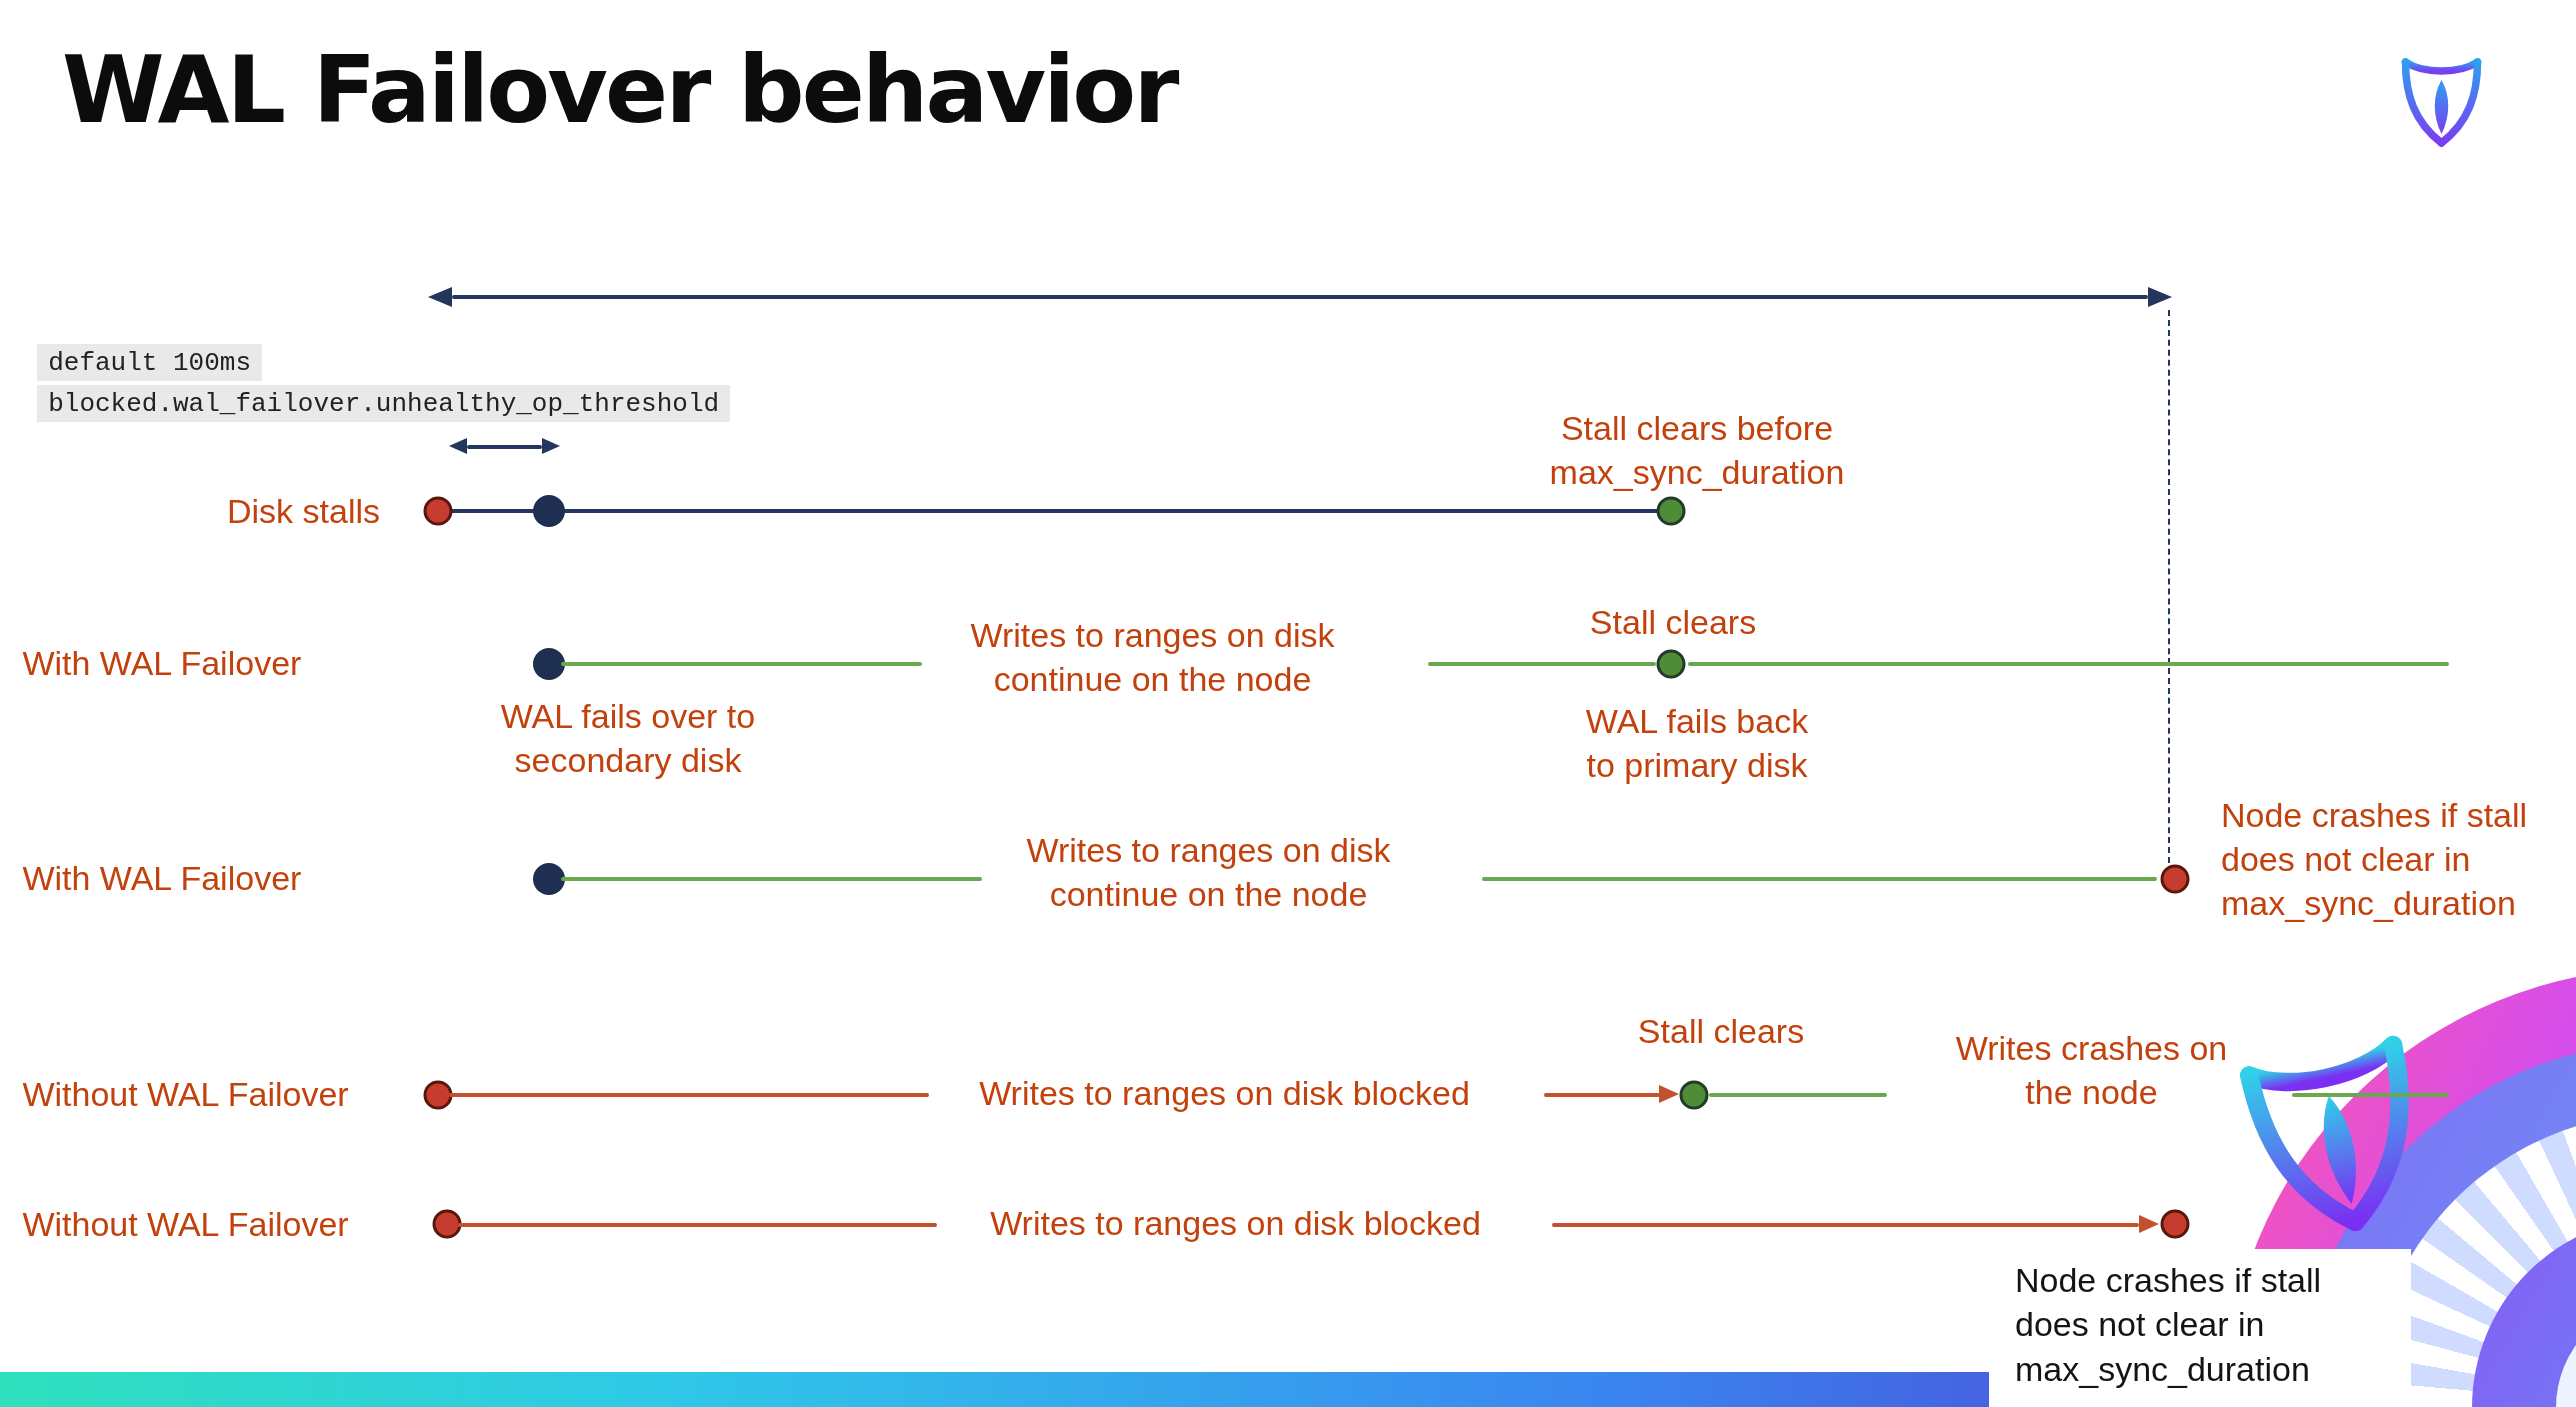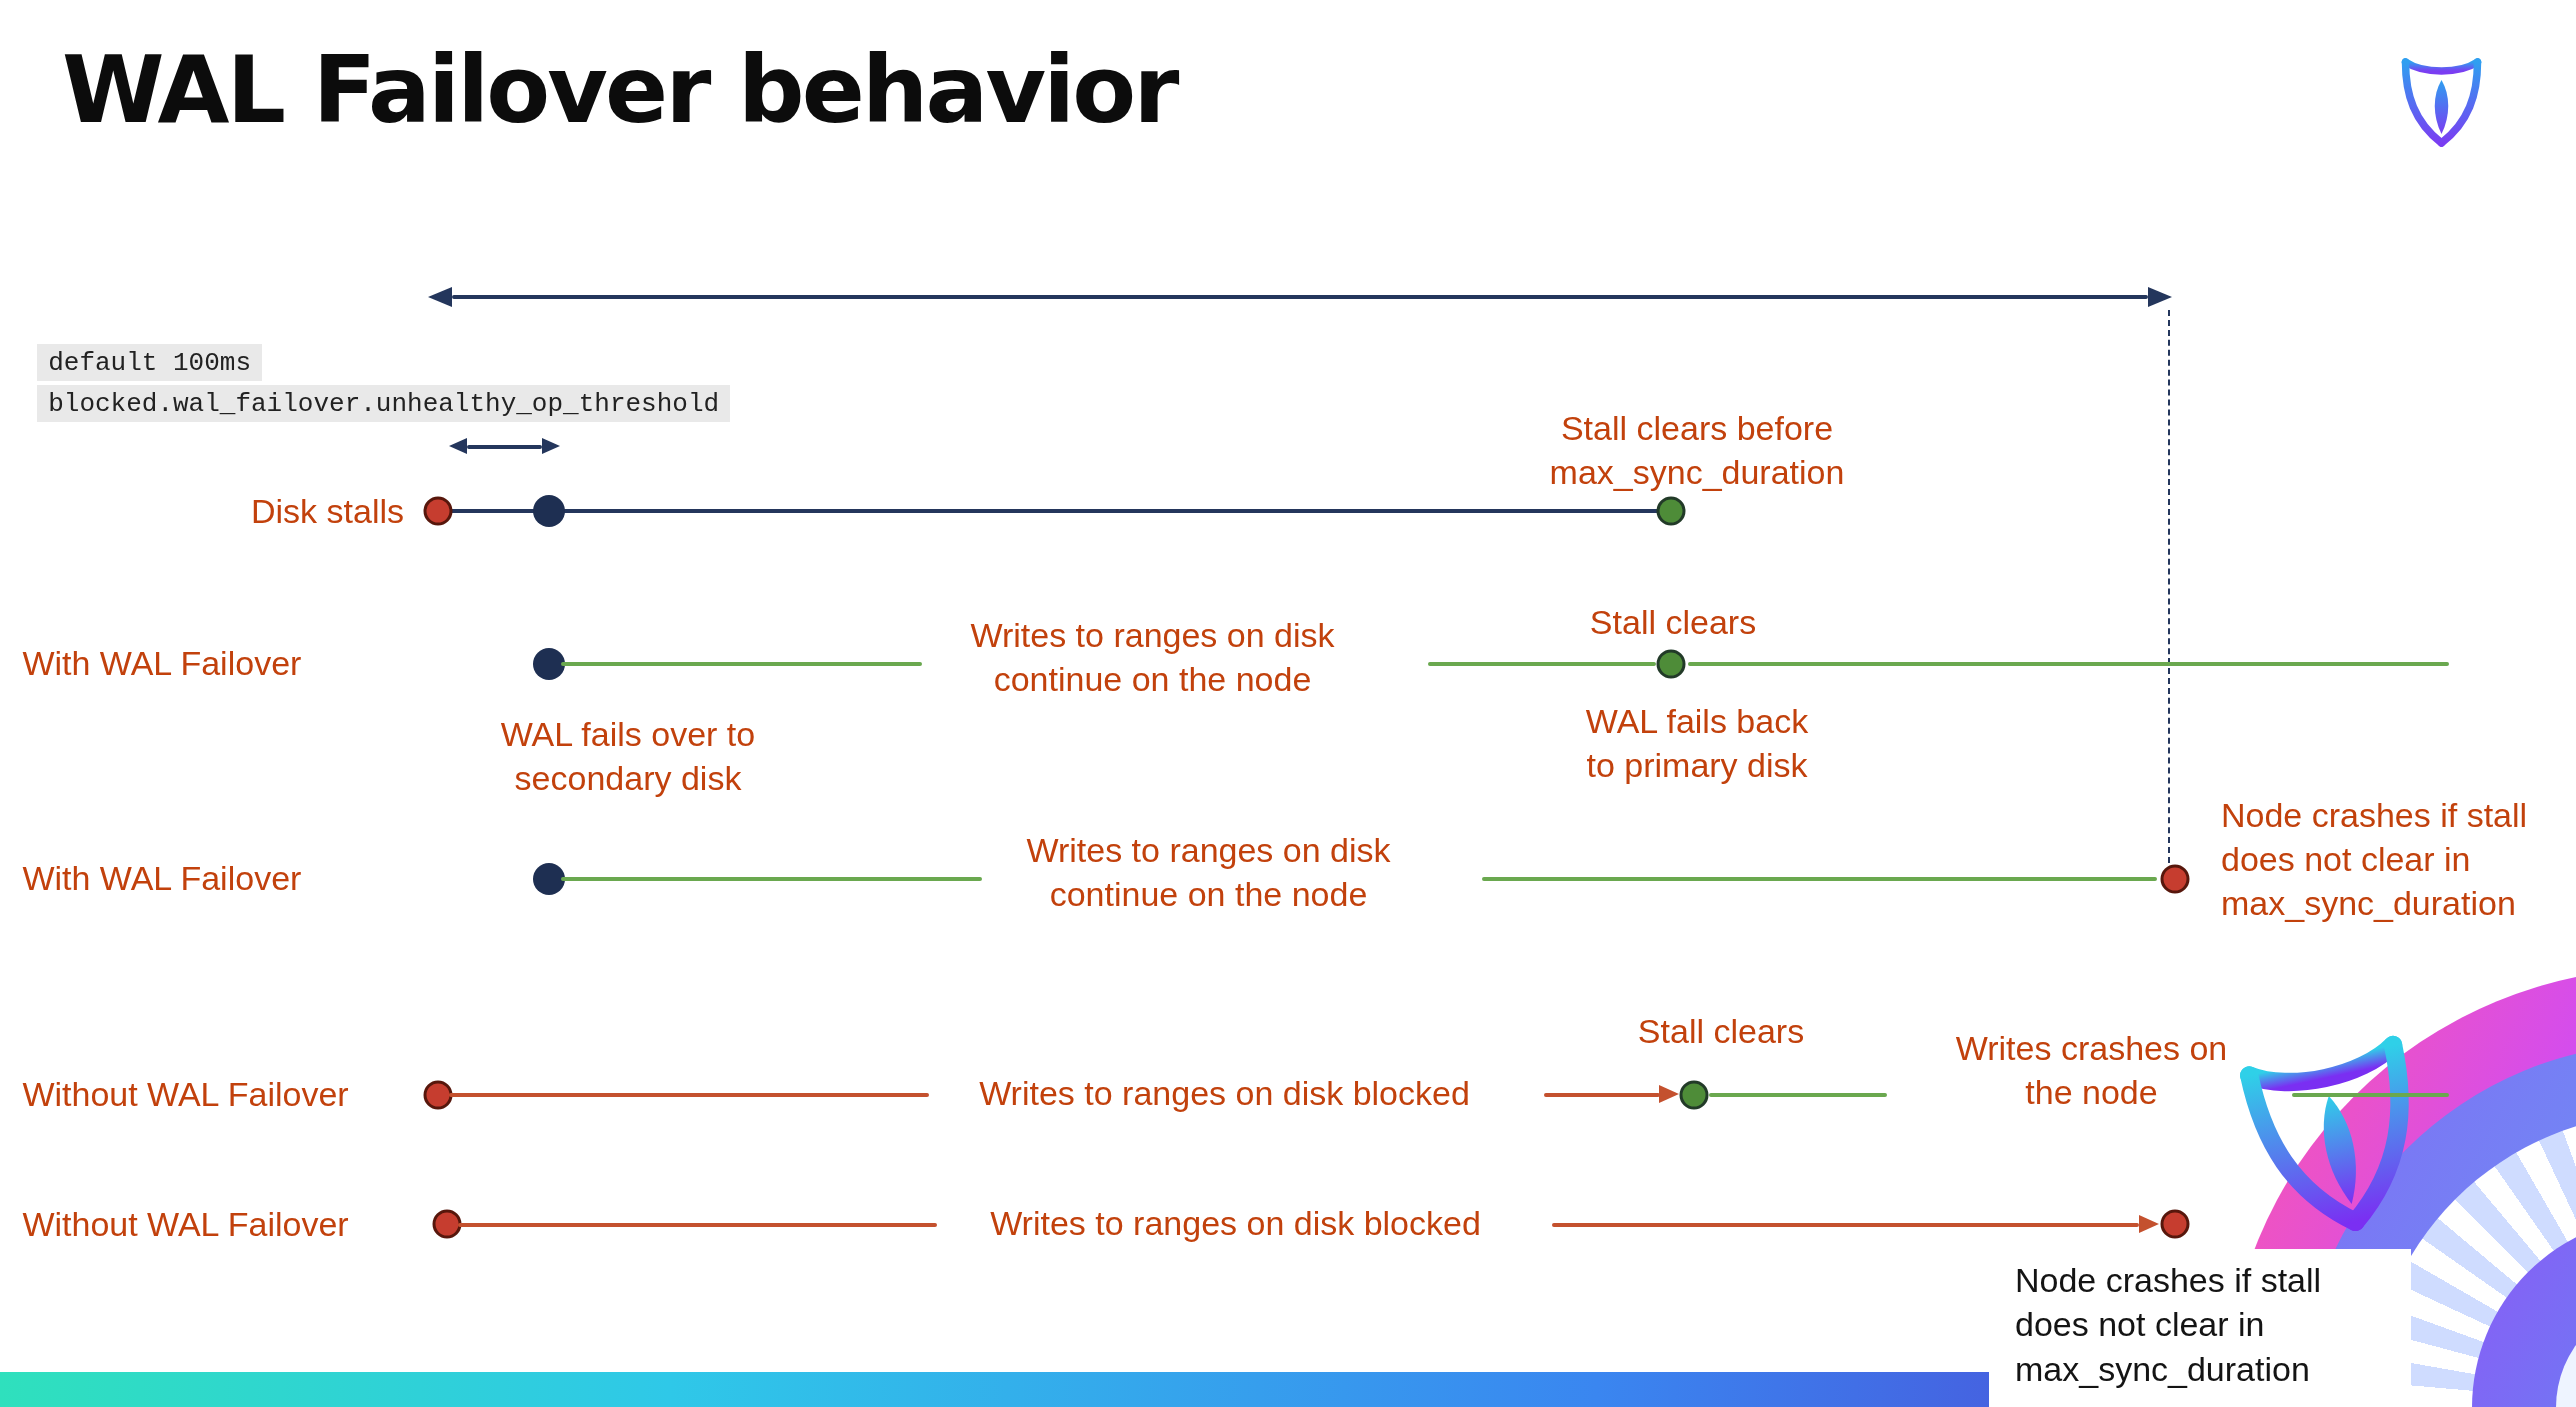--- a/index.html
+++ b/index.html
@@ -105,38 +105,38 @@
     <div class="mono-group" style="left:37px;top:344px;">
       <div class="mono-line">default 100ms</div>
       <div class="mono-line">blocked.wal_failover.unhealthy_op_threshold</div>
     </div>
     <div class="hline navy-bg" style="left:467px;top:445px;width:75px;"></div>
     <div class="ah ah-left-sm" style="left:449px;top:438px;"></div>
     <div class="ah ah-right-sm" style="left:542px;top:438px;"></div>
 
     <div class="vdash" style="left:2168px;top:310px;height:553px;"></div>
 
-    <div class="txt right" style="left:180px;top:489px;width:224px;">Disk stalls</div>
+    <div class="txt right" style="left:156px;top:489px;width:224px;">Disk stalls</div>
     <div class="hline navy-bg" style="left:438px;top:509px;width:1230px;"></div>
     <div class="dot dot-red" style="left:438px;top:511px;"></div>
     <div class="dot dot-navy" style="left:549px;top:511px;"></div>
     <div class="dot dot-green" style="left:1671px;top:511px;"></div>
     <div class="txt center" style="left:1496px;top:406px;width:402px;">Stall clears before
 max_sync_duration</div>
 
     <div class="txt" style="left:22.4px;top:641px;">With WAL Failover</div>
     <div class="dot dot-navy" style="left:549px;top:664px;"></div>
     <div class="hline green-bg" style="left:561px;top:662px;width:361px;"></div>
     <div class="txt center" style="left:944px;top:613px;width:417px;">Writes to ranges on disk
 continue on the node</div>
     <div class="hline green-bg" style="left:1428px;top:662px;width:228px;"></div>
     <div class="dot dot-green" style="left:1671px;top:664px;"></div>
     <div class="txt center" style="left:1533px;top:600px;width:280px;">Stall clears</div>
     <div class="hline green-bg" style="left:1688px;top:662px;width:761px;"></div>
-    <div class="txt center" style="left:441px;top:712px;width:374px;">WAL fails over to
+    <div class="txt center" style="left:441px;top:694px;width:374px;">WAL fails over to
 secondary disk</div>
     <div class="txt center" style="left:1510px;top:699px;width:374px;">WAL fails  back
 to primary disk</div>
 
     <div class="txt" style="left:22.4px;top:856px;">With WAL Failover</div>
     <div class="dot dot-navy" style="left:549px;top:879px;"></div>
     <div class="hline green-bg" style="left:561px;top:877px;width:421px;"></div>
     <div class="txt center" style="left:1000px;top:828px;width:417px;">Writes to ranges on disk
 continue on the node</div>
     <div class="hline green-bg" style="left:1482px;top:877px;width:675px;"></div>

